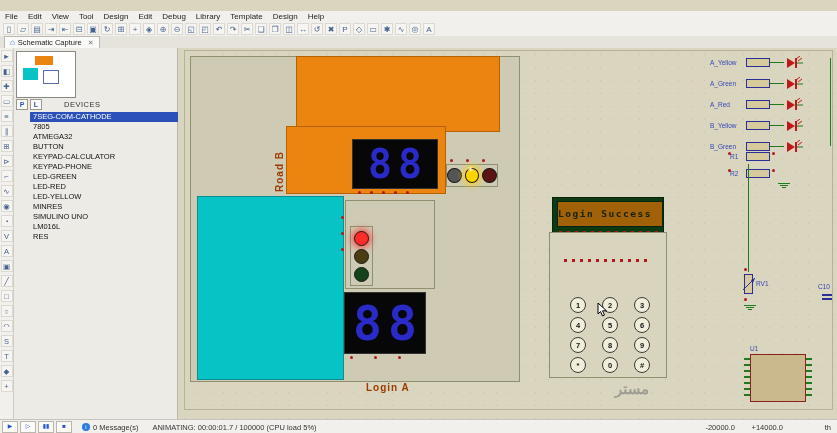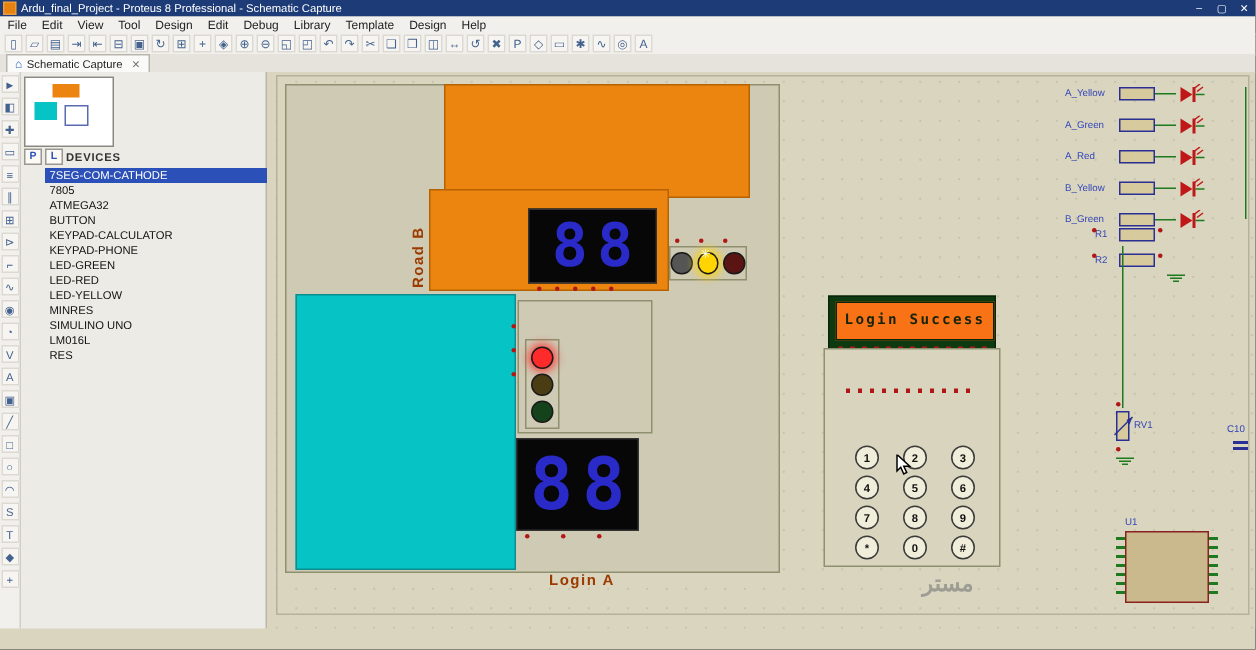--- a/index.html
+++ b/index.html
@@ -26,21 +26,21 @@
   .lti{width:12px;height:12px;margin-bottom:3px;border:1px solid #dcd9d3;background:#f7f5f1;color:#44628e;font-size:7.5px;line-height:11px;text-align:center;box-sizing:border-box}
   
   .panel{position:absolute;left:14px;top:48px;width:164px;height:371px;background:#edebe6;border-right:1px solid #b9b6ae;box-sizing:border-box}
   .minimap{position:absolute;left:2px;top:3px;width:58px;height:45px;background:#fff;border:1px solid #8a8a82}
   .minimap div{position:absolute}
   .mmA{left:18px;top:4px;width:18px;height:9px;background:#ec8410}
   .mmB{left:6px;top:16px;width:15px;height:12px;background:#06c4c6}
   .mmC{left:26px;top:18px;width:14px;height:12px;border:1px solid #5a6ab0}
   .devheader{position:absolute;left:2px;top:51px;width:158px;height:11px;display:flex;align-items:center}
   .plbtn{width:10px;height:9px;border:1px solid #9a9790;background:#fbfaf7;color:#2a52b8;font-size:7px;font-weight:bold;text-align:center;line-height:9px;margin-right:2px}
-  .devtitle{font-size:7.5px;font-weight:bold;color:#333;margin-left:0;letter-spacing:.5px}
+  .devtitle{font-size:7.5px;font-weight:normal;color:#333;margin-left:20px;letter-spacing:.5px}
   .devlist{position:absolute;left:16px;top:64px;width:158px}
   .devitem{height:10px;line-height:10px;font-size:7.5px;color:#111;padding-left:3px;white-space:nowrap;overflow:hidden}
   .devitem.selected{background:#2b50b8;color:#fff}
   
   .canvas{position:absolute;left:178px;top:48px;width:659px;height:371px;overflow:hidden;background:#d9d5bf;background-image:radial-gradient(circle,#c5c1aa 0.8px,transparent 0.9px);background-size:13px 13px}
   .abs{position:absolute;box-sizing:border-box}
   .sheet{left:6px;top:2px;width:649px;height:360px;border:1px solid #b5b19b}
   .bigregion{left:12px;top:8px;width:330px;height:326px;background:#cecab4;border:1px solid #8f906f}
   .orangeA{left:118px;top:8px;width:204px;height:76px;background:#ec8410;border:1px solid #b56300}
   .orangeB{left:108px;top:78px;width:160px;height:68px;background:#ec8410;border:1px solid #b56300}
@@ -61,21 +61,21 @@
   .lamp.lit-yellow{background:#ffd400;box-shadow:0 0 6px 2px rgba(255,210,0,.85)}
   .lamp.off-red{background:#5a1414}
   .lamp.lit-red{background:#ff2b2b;box-shadow:0 0 6px 2px rgba(255,40,40,.8)}
   .lamp.off-yellow{background:#4a3d14}
   .lamp.off-green{background:#14421a}
   .spark{position:absolute;left:289px;top:117px;color:#fff;font-size:8px;text-shadow:0 0 2px #ffea00}
   .cyan{left:19px;top:148px;width:147px;height:184px;background:#06c4c6;border:1px solid #0b8e90}
   .tanbox{left:167px;top:152px;width:90px;height:89px;background:#cecab4;border:1px solid #8f906f}
   
   .lcd{left:374px;top:149px;width:112px;height:40px;background:#0d3a10;border:1px solid #06250a}
-  .lcdscreen{position:absolute;left:4px;top:3px;width:104px;height:24px;background:#f97316;border:1px solid #06250a;font-family:"DejaVu Sans Mono",monospace;font-weight:bold;font-size:9.5px;letter-spacing:1.5px;color:#14230a;text-align:center;line-height:24px;white-space:nowrap;overflow:hidden}
+  .lcdscreen{position:absolute;left:4px;top:3px;width:104px;height:24px;background:#a16207;border:1px solid #06250a;font-family:"DejaVu Sans Mono",monospace;font-weight:bold;font-size:9.5px;letter-spacing:1.5px;color:#14230a;line-height:24px;white-space:nowrap;overflow:hidden}
   .pinstrip{position:absolute;height:3px;background:repeating-linear-gradient(90deg,#b01818 0 3px,transparent 3px 8px)}
   
   .keypadmod{left:371px;top:184px;width:118px;height:146px;background:#d8d4be;border:1px solid #8f906f}
   .keys{position:absolute;left:18px;top:64px;width:84px;display:grid;grid-template-columns:repeat(3,1fr);gap:4px 12px;justify-items:center}
   .key{width:14px;height:14px;border-radius:50%;border:1.5px solid #3a3a3a;background:#f0edda;font-size:7.5px;font-weight:bold;color:#111;display:flex;align-items:center;justify-content:center;box-sizing:content-box}
   
   .ledcol{left:532px;top:4px;width:125px}
   .ledrow{position:relative;height:21px;display:flex;align-items:center}
   .netlbl{color:#3547b8;font-size:6.5px;white-space:nowrap}
   .ledrow .netlbl{width:36px}
@@ -109,29 +109,20 @@
   .msgdot{width:8px;height:8px;border-radius:50%;background:#2a7ae2;color:#fff;font-size:6px;line-height:8px;text-align:center;margin:0 3px 0 10px}
   .anim{margin-left:14px;white-space:nowrap}
   .coords{margin-left:auto;display:flex;gap:8px;padding-right:6px}
   .coords span{min-width:40px;text-align:right}
 </style>
 </head>
 <body>
 
 <div id="app">
 
-  <div class="titlebar">
-    <span class="appicon"></span>
-    <span class="title">Ardu_final_Project - Proteus 8 Professional - Schematic Capture</span>
-    <span class="winbtns">
-      <span class="wb">–</span>
-      <span class="wb">▢</span>
-      <span class="wb close">✕</span>
-    </span>
-  </div>
 
   <div class="menubar">
 
   <span class="mi">File</span>
       <span class="mi">Edit</span>
       <span class="mi">View</span>
       <span class="mi">Tool</span>
       <span class="mi">Design</span>
       <span class="mi">Edit</span>
       <span class="mi">Debug</span>
@@ -433,14 +424,28 @@
     <i class="pin" style="left:550px;top:121px"></i>
     <i class="pin" style="left:594px;top:121px"></i>
 
     <div class="abs watermark">مستر</div>
 
     <svg class="cursor" width="12" height="14" viewBox="0 0 12 14">
       <polygon points="1,0 1,11 3.5,8.5 5.5,13 7.5,12 5.5,7.8 9.5,7.8" fill="#fff" stroke="#000" stroke-width="1"></polygon>
     </svg>
   </div>
 
+  <div class="statusbar">
+    <span class="simbtn">▶</span>
+    <span class="simbtn">▷</span>
+    <span class="simbtn">▮▮</span>
+    <span class="simbtn">■</span>
+    <span class="msgdot">i</span>
+    <span>0 Message(s)</span>
+    <span class="anim">ANIMATING: 00:00:01.7 / 100000 (CPU load 5%)</span>
+    <span class="coords">
+      <span>-20000.0</span>
+      <span>+14000.0</span>
+      <span>th</span>
+    </span>
+  </div>
 
 </div>
 
 </body></html>

